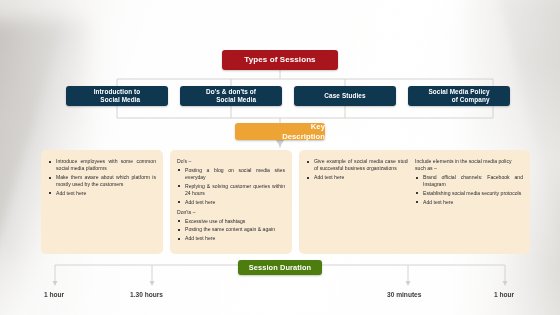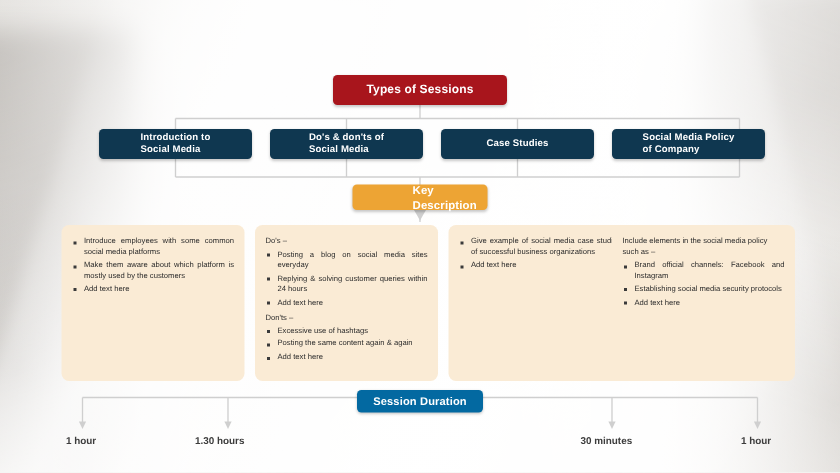--- a/index.html
+++ b/index.html
@@ -54,21 +54,21 @@
     inset: 0;
   }
 
   
   .node {
     position: absolute;
     box-sizing: border-box;
     display: flex;
     align-items: center;
     justify-content: center;
-    text-align: left;
+    text-align: right;
     border-radius: 3px;
     color: #ffffff;
     line-height: 1.25;
     letter-spacing: .1px;
     box-shadow: 0 1px 2px rgba(0,0,0,0.22);
   }
   .node-title {
     background: #a8151c;
     font-size: 8px;
     font-weight: bold;
@@ -79,21 +79,21 @@
     font-weight: bold;
   }
   .node-key {
     background: #eda434;
     font-size: 7.6px;
     font-weight: bold;
     color: #ffffff;
     padding-left: 40px;
   }
   .node-dur {
-    background: #0369a1;
+    background: #4d7c0f;
     font-size: 7.4px;
     font-weight: bold;
   }
 
   
   .card {
     position: absolute;
     box-sizing: border-box;
     background: #faebd5;
     border-radius: 5px;

